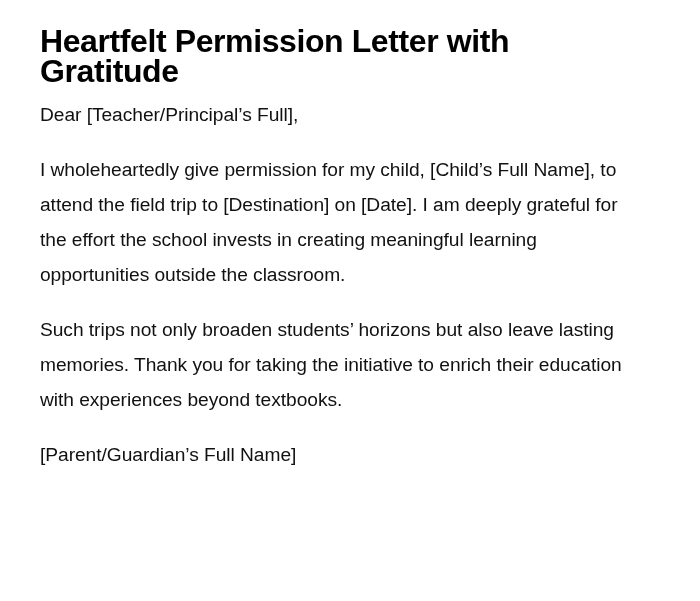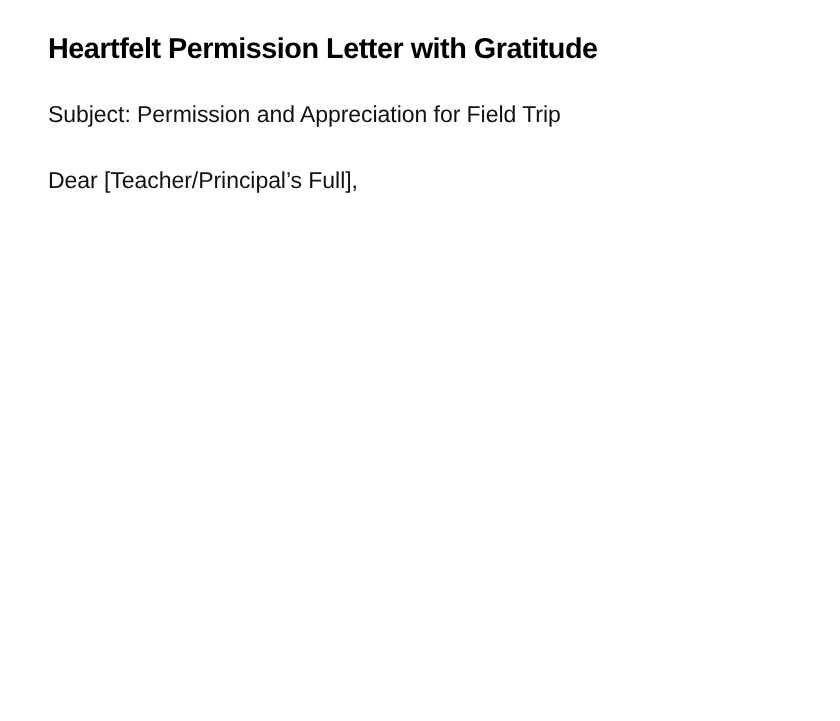--- a/index.html
+++ b/index.html
@@ -13,37 +13,39 @@
       overflow: hidden;
       font-family: "Liberation Sans", "DejaVu Sans", sans-serif;
       color: #111111;
     }
     .doc {
       position: relative;
       padding: 26px 0 0 40px;
       width: 600px;
     }
     .title {
-      font-size: 24px;
+      font-size: 32px;
       font-weight: 700;
       letter-spacing: -0.4px;
       line-height: 30px;
-      margin: 0 0 23px 0;
+      margin: 0 0 11px 0;
       color: #000000;
     }
     .p {
       font-size: 19.2px;
       line-height: 35px;
       margin: 0 0 20px 0;
       letter-spacing: -0.05px;
     }
     .p.body-para {
       width: 598px;
     }
   </style>
 </head>
 <body>
 
 <div class="doc">
   <h1 class="title">Heartfelt Permission Letter with Gratitude</h1>
-  <p class="p">Subject: Permission and Appreciation for Field Trip</p>
   <p class="p">Dear [Teacher/Principal’s Full],</p>
+  <p class="p body-para">I wholeheartedly give permission for my child, [Child’s Full Name], to attend the field trip to [Destination] on [Date]. I am deeply grateful for the effort the school invests in creating meaningful learning opportunities outside the classroom.</p>
+  <p class="p body-para">Such trips not only broaden students’ horizons but also leave lasting memories. Thank you for taking the initiative to enrich their education with experiences beyond textbooks.</p>
+  <p class="p">[Parent/Guardian’s Full Name]</p>
 </div>
 
 </body></html>

